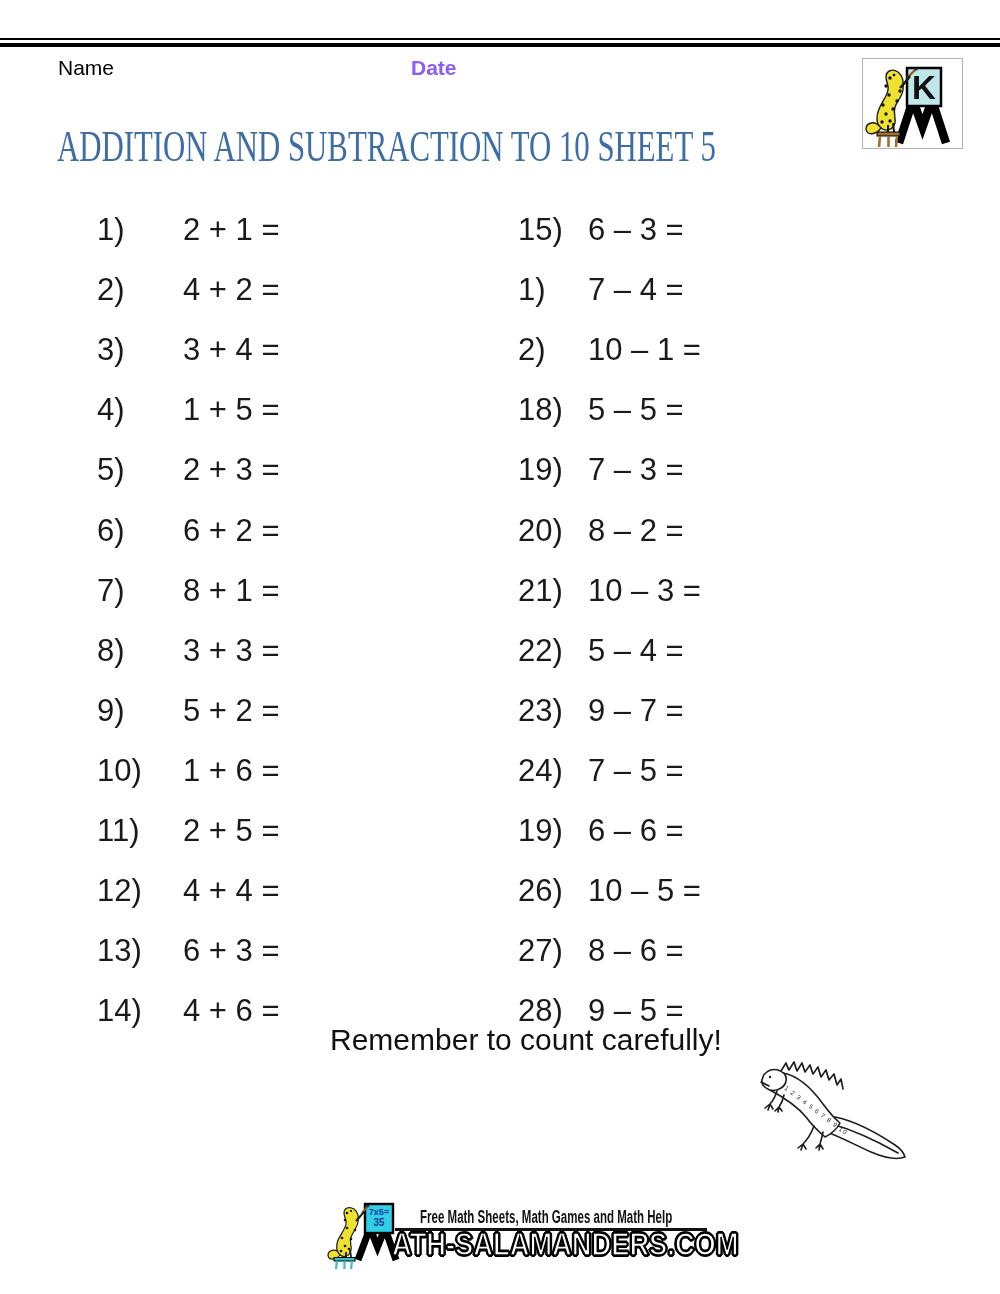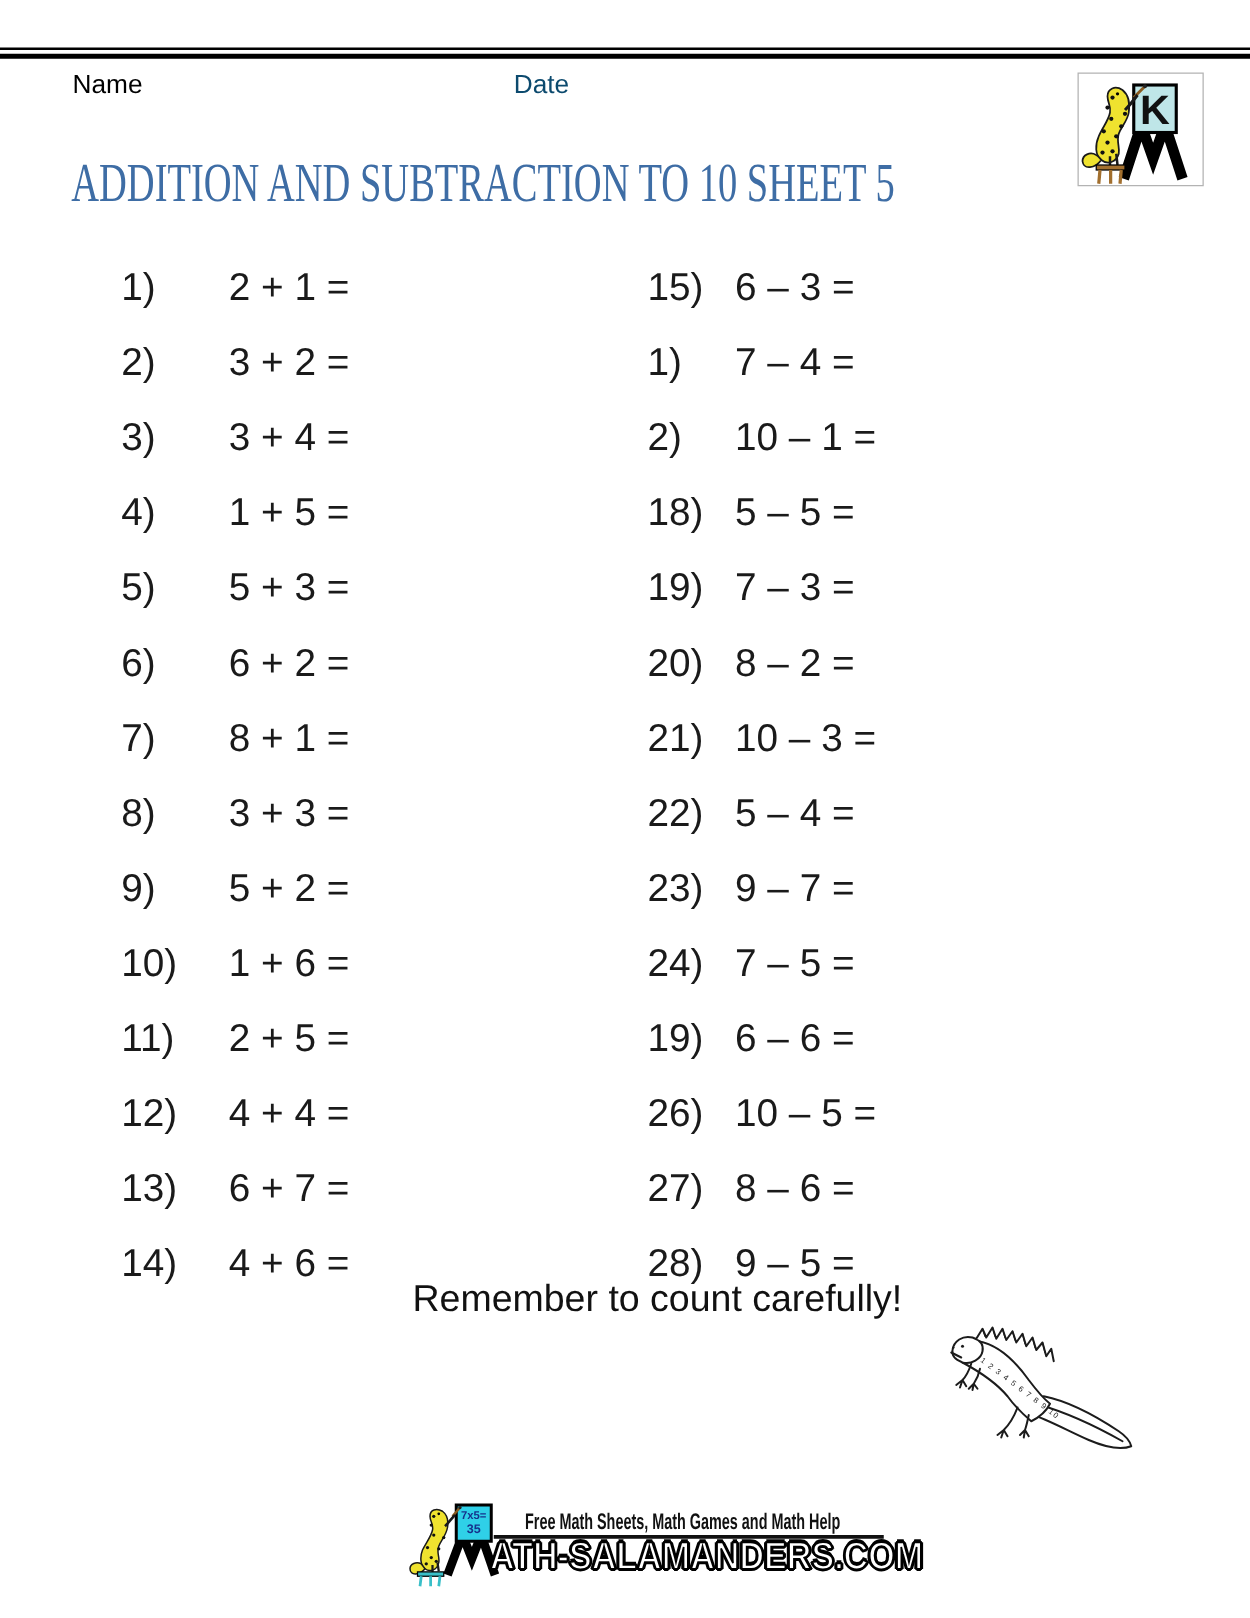--- a/index.html
+++ b/index.html
@@ -1,21 +1,21 @@
 <!DOCTYPE html>
 <html><head>
 <meta charset="utf-8">
 <style>
   html,body{margin:0;padding:0;background:#fff;}
   .page{position:relative;width:1000px;height:1294px;background:#ffffff;overflow:hidden;
         font-family:"Liberation Sans",sans-serif;color:#1a1a1a;padding-left:24px;}
   .topbar{position:absolute;left:0;top:38px;width:1000px;height:3px;background:#fff;
           border-top:2px solid #000;border-bottom:4px solid #000;}
   .name-label{position:absolute;left:58px;top:56px;font-size:21px;color:#000;}
-  .date-label{position:absolute;left:411px;top:56px;font-size:21px;color:#0c4a6e;}
+  .date-label{position:absolute;left:411px;top:56px;font-size:21px;color:#8b5cf6;font-weight:bold;}
   .logo-box{position:absolute;left:862px;top:58px;width:101px;height:91px;
             border:1px solid #b3b3b3;background:#fff;box-sizing:border-box;}
   .title{position:absolute;left:57px;top:121px;margin:0;font-family:"Liberation Serif",serif;
          font-weight:normal;font-size:44px;color:#3E6DA5;white-space:nowrap;
          transform:scaleX(0.70);transform-origin:0 50%;}
   .col{position:absolute;top:200px;font-size:31px;color:#1a1a1a;}
   .col-left{left:97px;}
   .col-right{left:518px;}
   .row{height:60.1px;display:flex;align-items:center;}
   .num{display:inline-block;}
@@ -76,36 +76,36 @@
   <h1 class="title">ADDITION AND SUBTRACTION TO 10 SHEET 5</h1>
 
   <div class="col col-left">
   <div class="row">
     <span class="num">1)</span>
     <span class="expr">2 + 1 =</span>
   </div>
 
   <div class="row">
     <span class="num">2)</span>
-    <span class="expr">3 + 2 =</span>
+    <span class="expr">4 + 2 =</span>
   </div>
 
   <div class="row">
     <span class="num">3)</span>
     <span class="expr">3 + 4 =</span>
   </div>
 
   <div class="row">
     <span class="num">4)</span>
     <span class="expr">1 + 5 =</span>
   </div>
 
   <div class="row">
     <span class="num">5)</span>
-    <span class="expr">5 + 3 =</span>
+    <span class="expr">2 + 3 =</span>
   </div>
 
   <div class="row">
     <span class="num">6)</span>
     <span class="expr">6 + 2 =</span>
   </div>
 
   <div class="row">
     <span class="num">7)</span>
     <span class="expr">8 + 1 =</span>
@@ -131,21 +131,21 @@
     <span class="expr">2 + 5 =</span>
   </div>
 
   <div class="row">
     <span class="num">12)</span>
     <span class="expr">4 + 4 =</span>
   </div>
 
   <div class="row">
     <span class="num">13)</span>
-    <span class="expr">6 + 7 =</span>
+    <span class="expr">6 + 3 =</span>
   </div>
 
   <div class="row">
     <span class="num">14)</span>
     <span class="expr">4 + 6 =</span>
   </div>
 </div>
   <div class="col col-right">
   <div class="row">
     <span class="num">15)</span>

